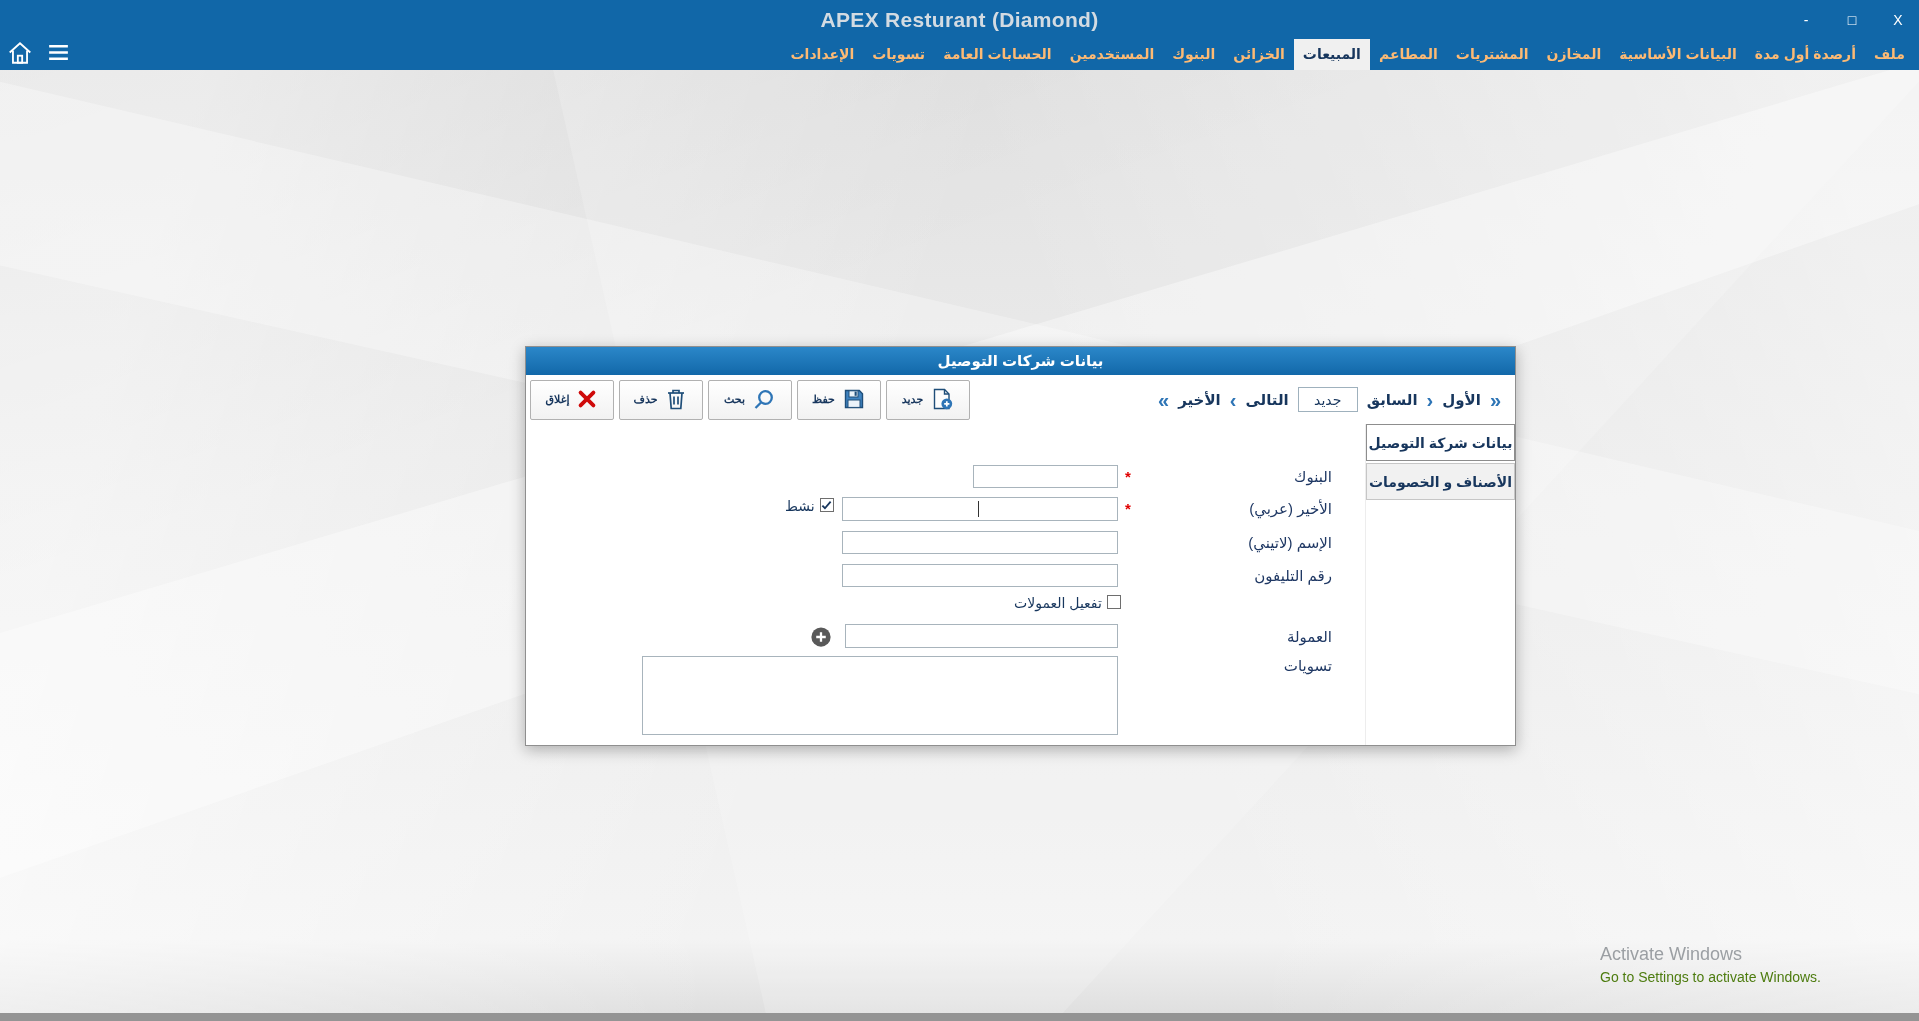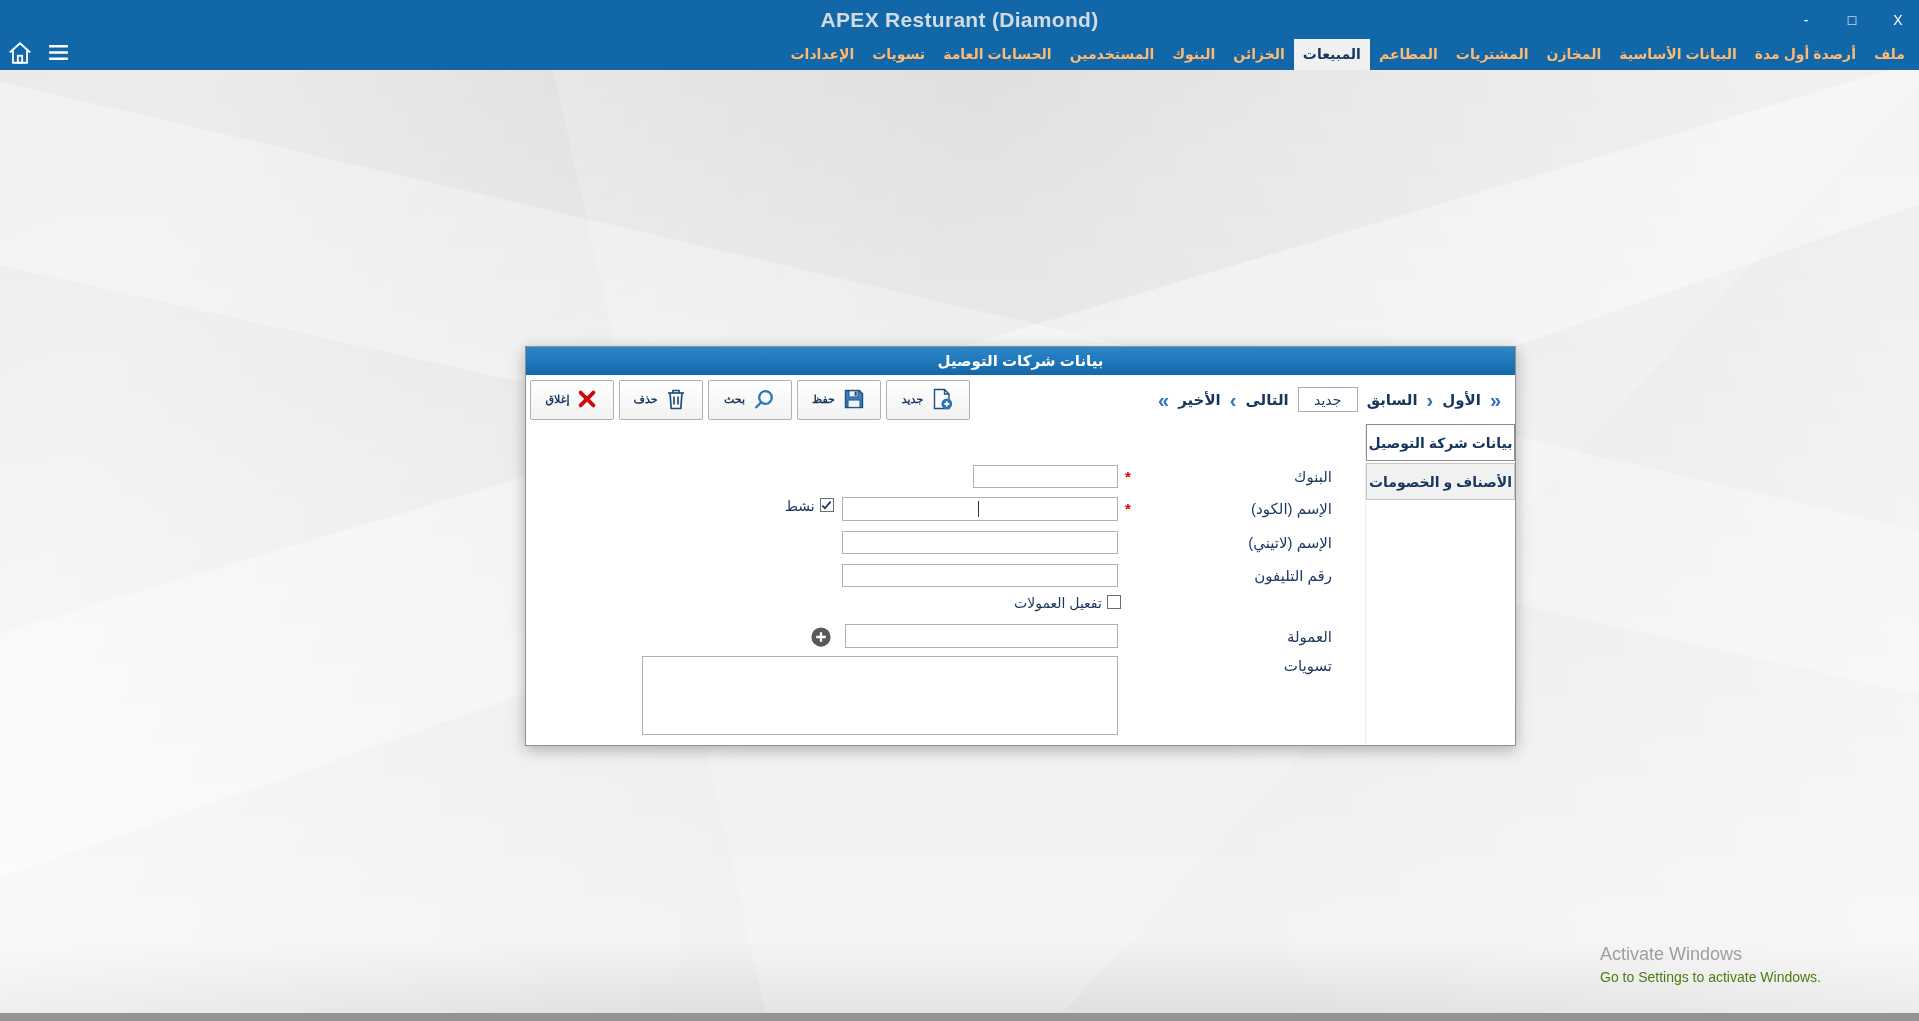--- a/index.html
+++ b/index.html
@@ -216,21 +216,21 @@
 
   <div class="tab-strip">
     <div class="tab selected">بيانات شركة التوصيل</div>
     <div class="tab">الأصناف و الخصومات</div>
   </div>
 
   <div class="form-label" style="right:183px; top:118px;">البنوك</div>
   <div class="req" style="left:599px; top:118px;">*</div>
   <input class="txt" style="left: 447px; top: 118px; width: 145px; height: 23px;" value="">
 
-  <div class="form-label" style="right:183px; top:150px; line-height:24px;">الإسم (الكود)</div>
+  <div class="form-label" style="right:183px; top:150px; line-height:24px;">الأخير (عربي)</div>
   <div class="req" style="left:599px; top:150px; line-height:24px;">*</div>
   <input class="txt" style="left: 316px; top: 150px; width: 276px; height: 24px;" value="">
   <div class="caret"></div>
 
   <div class="check-group" style="left:259px; top:151px;">
     <span class="cg-label">نشط</span>
     <span class="checkbox">
       <svg width="11" height="11" viewBox="0 0 12 12" fill="none" stroke="#17365d" stroke-width="2">
         <path d="M1.5 6.2l2.8 2.8L10.5 1.8"></path>
       </svg>

